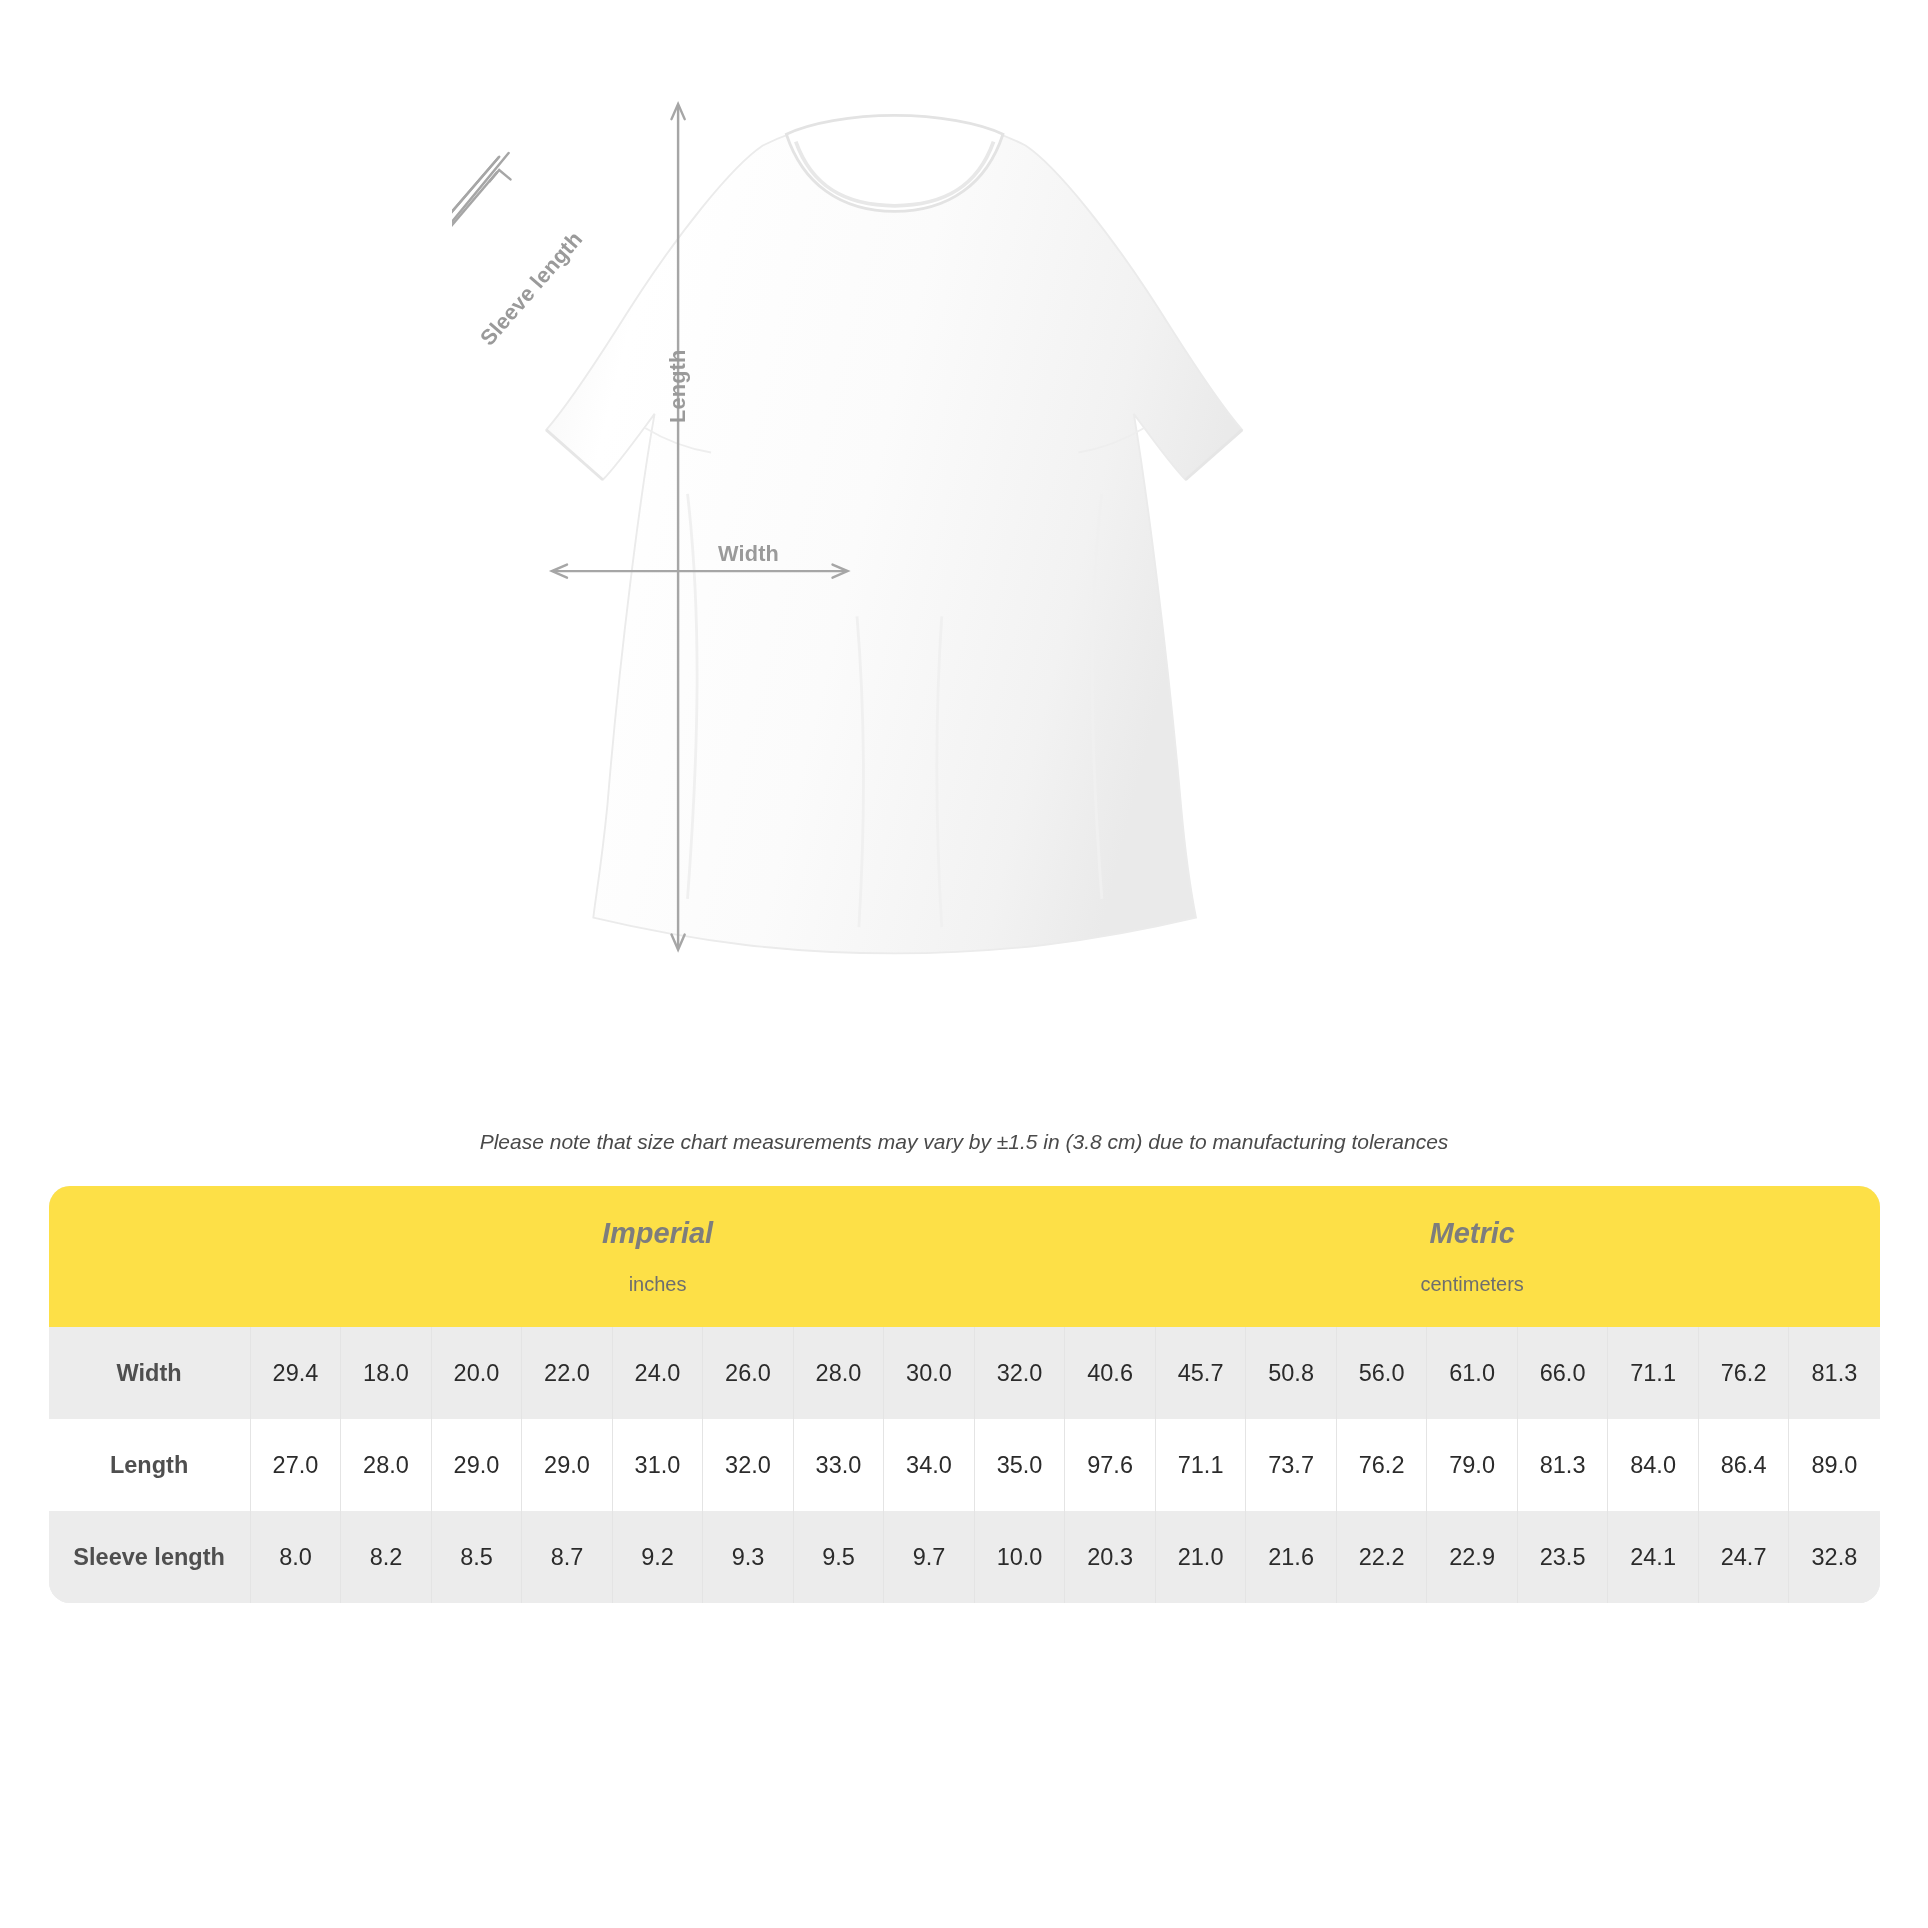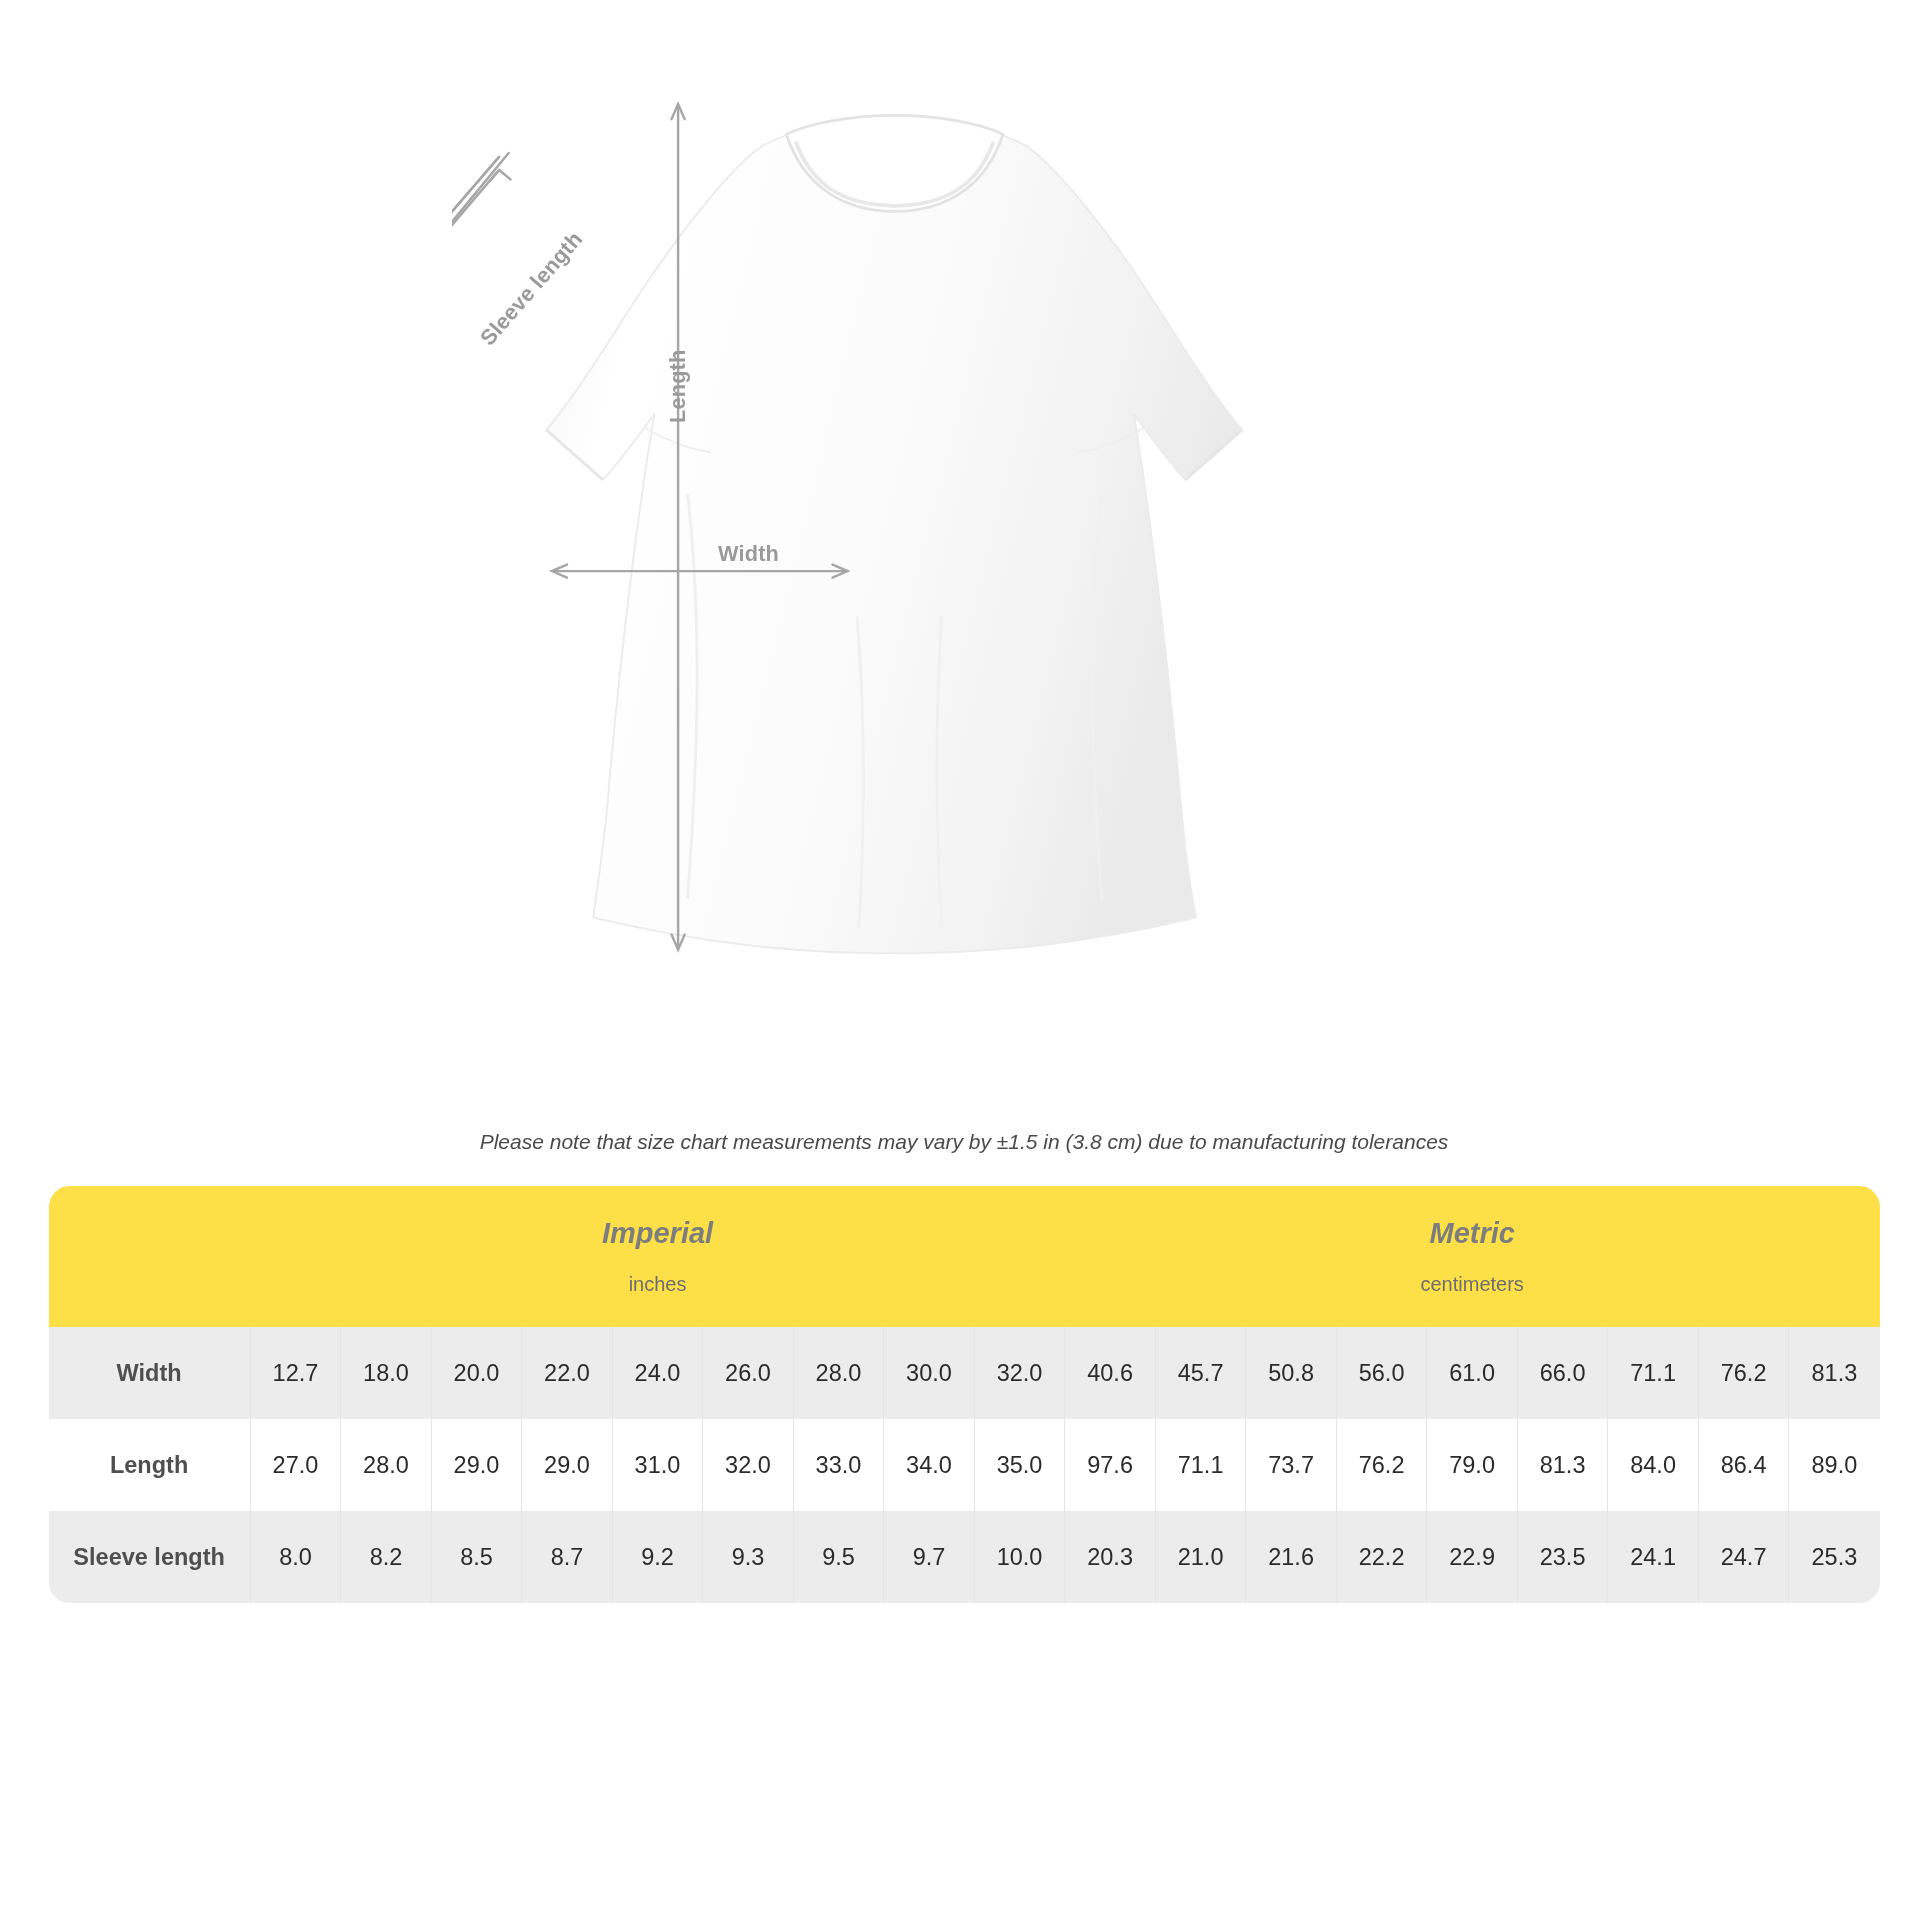--- a/index.html
+++ b/index.html
@@ -293,21 +293,21 @@
         </td>
         <td colspan="9">
           <div class="unit-name">Metric</div>
           <div class="unit-sub">centimeters</div>
         </td>
       </tr>
 
 
       <tr class="data-row shaded">
         <td class="rowlabel">Width</td>
-        <td>12.7</td>
+        <td>29.4</td>
         <td>18.0</td>
         <td>20.0</td>
         <td>22.0</td>
         <td>24.0</td>
         <td>26.0</td>
         <td>28.0</td>
         <td>30.0</td>
         <td>32.0</td>
         <td>40.6</td>
         <td>45.7</td>
@@ -354,18 +354,18 @@
         <td>9.7</td>
         <td>10.0</td>
         <td>20.3</td>
         <td>21.0</td>
         <td>21.6</td>
         <td>22.2</td>
         <td>22.9</td>
         <td>23.5</td>
         <td>24.1</td>
         <td>24.7</td>
-        <td>25.3</td>
+        <td>32.8</td>
       </tr>
     </tbody>
   </table>
 </div>
 
 
 </body></html>

